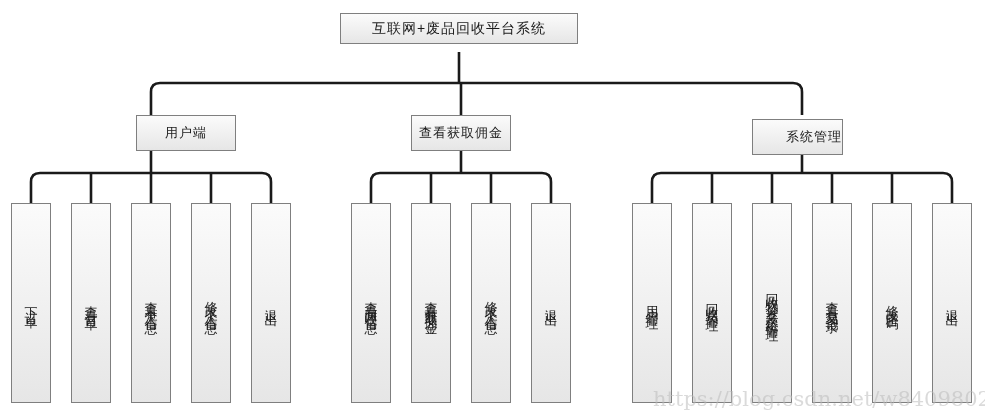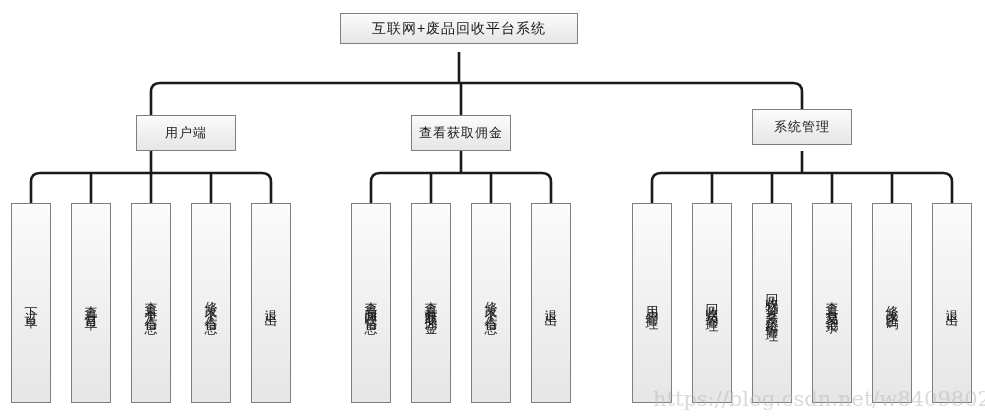--- a/index.html
+++ b/index.html
@@ -99,21 +99,21 @@
       </div>
       <div class="node leaf-box" style="left: 411px; top: 203px; width: 40px; height: 200px;">
         <span class="lbl">查看获取佣金</span>
       </div>
       <div class="node leaf-box" style="left: 471px; top: 203px; width: 40px; height: 200px;">
         <span class="lbl">修改个人信息</span>
       </div>
       <div class="node leaf-box" style="left: 531px; top: 203px; width: 40px; height: 200px;">
         <span class="lbl">退出</span>
       </div>
-      <div class="node branch-box" style="left: 752px; top: 109px; width: 100px; height: 36px;">
+      <div class="node branch-box" style="left: 752px; top: 119px; width: 91px; height: 36px; justify-content: flex-end;">
         <span class="lbl">系统管理</span>
       </div>
       <div class="node leaf-box" style="left: 632px; top: 203px; width: 40px; height: 200px;">
         <span class="lbl">用户管理</span>
       </div>
       <div class="node leaf-box" style="left: 692px; top: 203px; width: 40px; height: 200px;">
         <span class="lbl">回收员管理</span>
       </div>
       <div class="node leaf-box" style="left: 752px; top: 203px; width: 40px; height: 200px;">
         <span class="lbl">回收物分类及定价管理</span>

